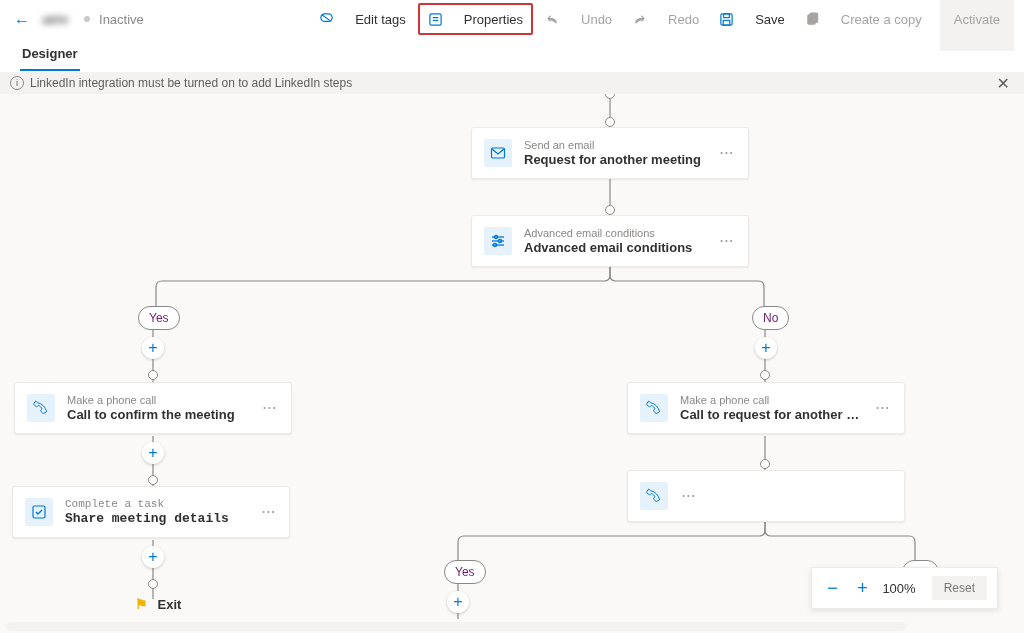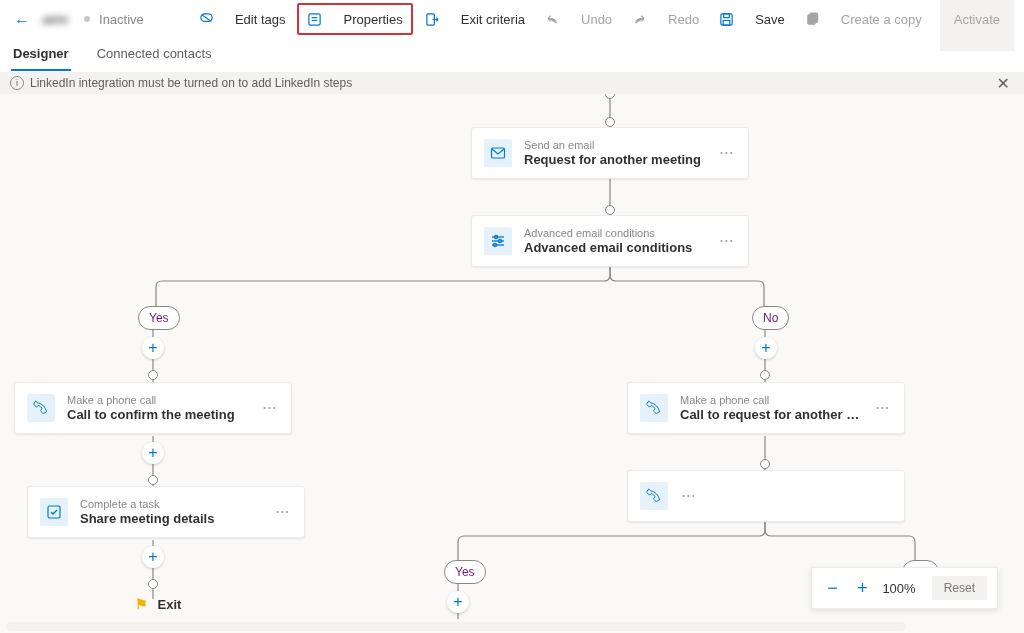--- a/index.html
+++ b/index.html
@@ -33,21 +33,21 @@
     font-size:13px; color:#323130; cursor:pointer;
     border:none; background:transparent;
   }
   .cmdbtn .ico { width:15px; height:15px; display:inline-flex; align-items:center; justify-content:center;}
   .cmdbtn.disabled { color:#a6a4a2; cursor:default;}
   .cmdbtn.disabled .ico-path { stroke:#a6a4a2 !important; fill:#a6a4a2 !important;}
   .highlight-box { border:2px solid #d13438; border-radius:2px;}
   .activate-btn { background:#f3f2f1; color:#a6a4a2; padding:24px 14px; border:none; margin-left:6px; font-size:13px;}
 
   
-  .tabs { height:34px; display:flex; gap:24px; padding:0 11px; align-items:flex-end; border-bottom:1px solid transparent;}
+  .tabs { height:34px; display:flex; gap:24px; padding:0 20px; align-items:flex-end; border-bottom:1px solid transparent;}
   .tab { padding:0 2px 8px 2px; font-size:13px; color:#605e5c; cursor:pointer; border-bottom:2px solid transparent;}
   .tab.active { color:#323130; font-weight:600; border-bottom-color:#0078d4;}
 
   
   .infobar {
     height:22px; background:#f3f2f1; display:flex; align-items:center;
     padding:0 10px; font-size:12px; color:#605e5c;
   }
   .infobar .info-icon { width:14px; height:14px; border:1px solid #8a8886; border-radius:50%; display:inline-flex; align-items:center; justify-content:center; font-size:9px; margin-right:6px;}
   .infobar .close { margin-left:auto; color:#605e5c; font-size:16px; cursor:pointer; padding:0 4px;}
@@ -138,29 +138,20 @@
         <svg class="ic" viewBox="0 0 16 16">
             <rect x="2" y="2" width="12" height="12" rx="1.5" fill="none" stroke="#0078d4" stroke-width="1.3"></rect>
             <line x1="5" y1="6" x2="11" y2="6" stroke="#0078d4" stroke-width="1.3"></line>
             <line x1="5" y1="9" x2="11" y2="9" stroke="#0078d4" stroke-width="1.3"></line>
           </svg>
       </span>
       <span>Properties</span>
     </button>
   </span>
 
-  <button class="cmdbtn">
-    <span class="ico">
-      <svg class="ic" viewBox="0 0 16 16">
-          <rect x="2" y="2" width="8" height="12" rx="1.2" fill="none" stroke="#0078d4" stroke-width="1.3"></rect>
-          <path d="M8 8h6m0 0-2-2m2 2-2 2" fill="none" stroke="#0078d4" stroke-width="1.3"></path>
-        </svg>
-    </span>
-    <span>Exit criteria</span>
-  </button>
 
   <button class="cmdbtn disabled">
     <span class="ico">
       <svg class="ic" viewBox="0 0 16 16">
           <path class="ico-path" d="M12 12a5 5 0 0 0-5-5H3m0 0 3-3M3 7l3 3" fill="none" stroke="#a6a4a2" stroke-width="1.3"></path>
         </svg>
     </span>
     <span>Undo</span>
   </button>
 
@@ -192,21 +183,20 @@
         </svg>
     </span>
     <span>Create a copy</span>
   </button>
 
   <button class="activate-btn">Activate</button>
 </div>
 
 <div class="tabs">
   <div class="tab active">Designer</div>
-  <div class="tab">Connected contacts</div>
 </div>
 
 <div class="infobar">
   <span class="info-icon">i</span>
   <span>LinkedIn integration must be turned on to add LinkedIn steps</span>
   <span class="close">✕</span>
 </div>
 
 <div class="canvas">
 
@@ -283,21 +273,21 @@
     <div class="node-text">
       <div class="node-kind">Make a phone call</div>
       <div class="node-title">Call to confirm the meeting</div>
     </div>
     <div class="node-menu">⋮</div>
   </div>
 
   <span class="plus-circle" style="left:142px; top:348px;">+</span>
   <span class="dot-circle" style="left:148px; top:381px;"></span>
 
-  <div class="node big" style="left:27px; top:392px;">
+  <div class="node big" style="left:12px; top:392px;font-family:Liberation Mono, monospace;">
     <div class="node-icon">
       <svg width="16" height="16" viewBox="0 0 16 16">
           <rect x="2" y="2" width="12" height="12" rx="1.4" fill="none" stroke="#0078d4" stroke-width="1.2"></rect>
           <path d="M5 8l2 2 4-4" fill="none" stroke="#0078d4" stroke-width="1.4"></path>
         </svg>
     </div>
     <div class="node-text">
       <div class="node-kind">Complete a task</div>
       <div class="node-title">Share meeting details</div>
     </div>

